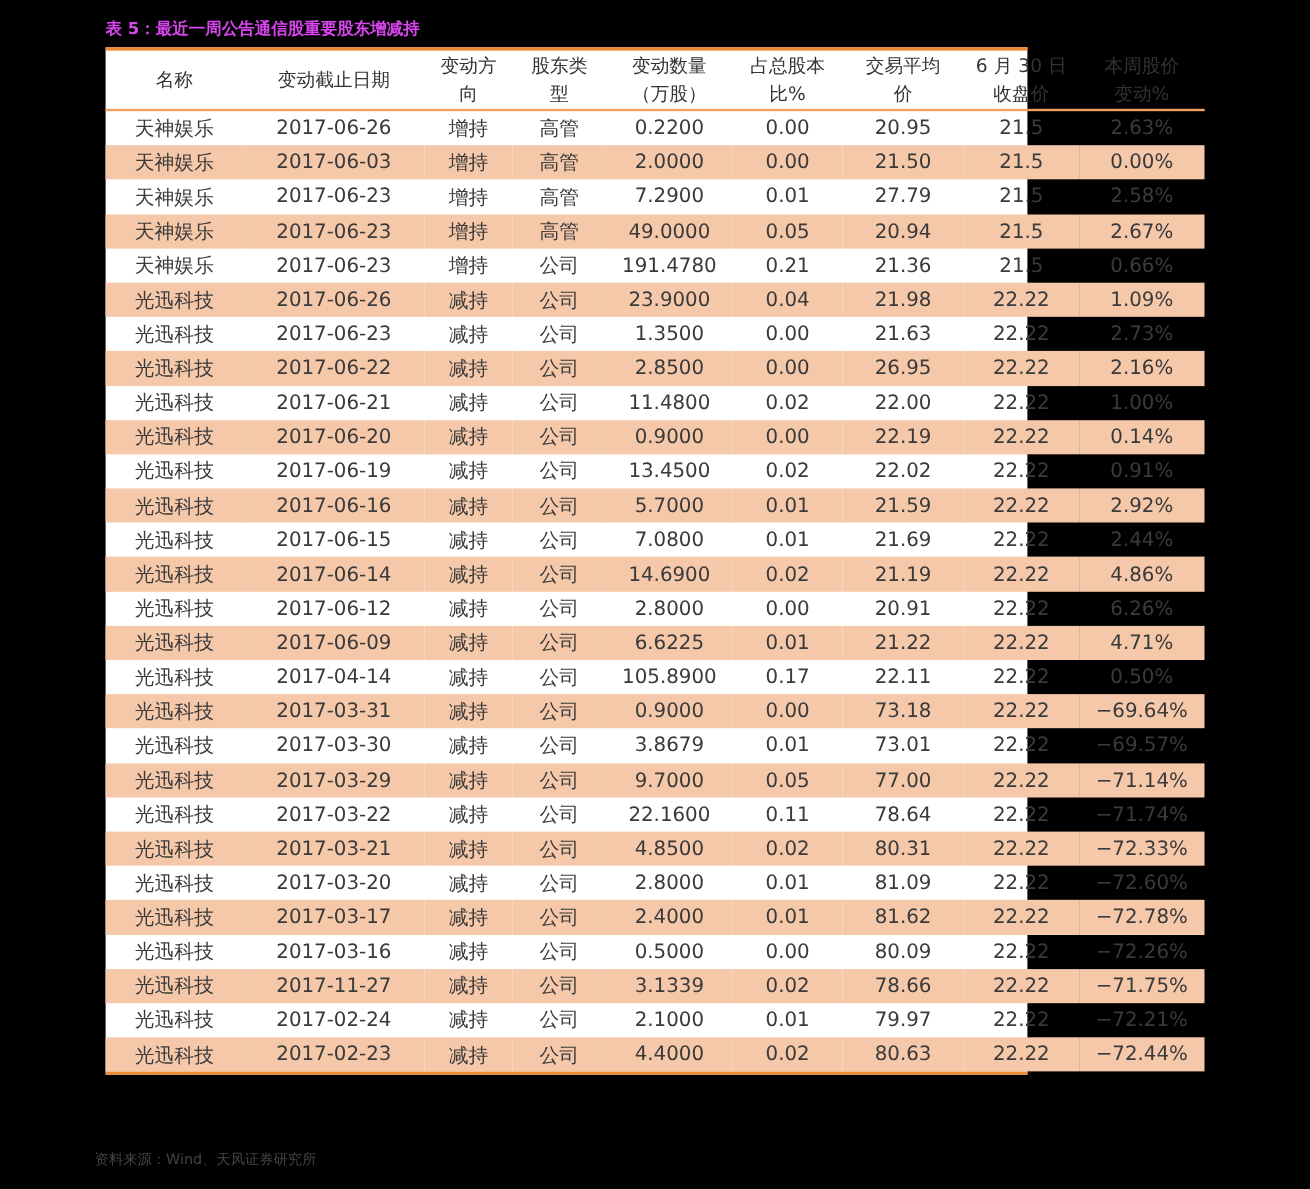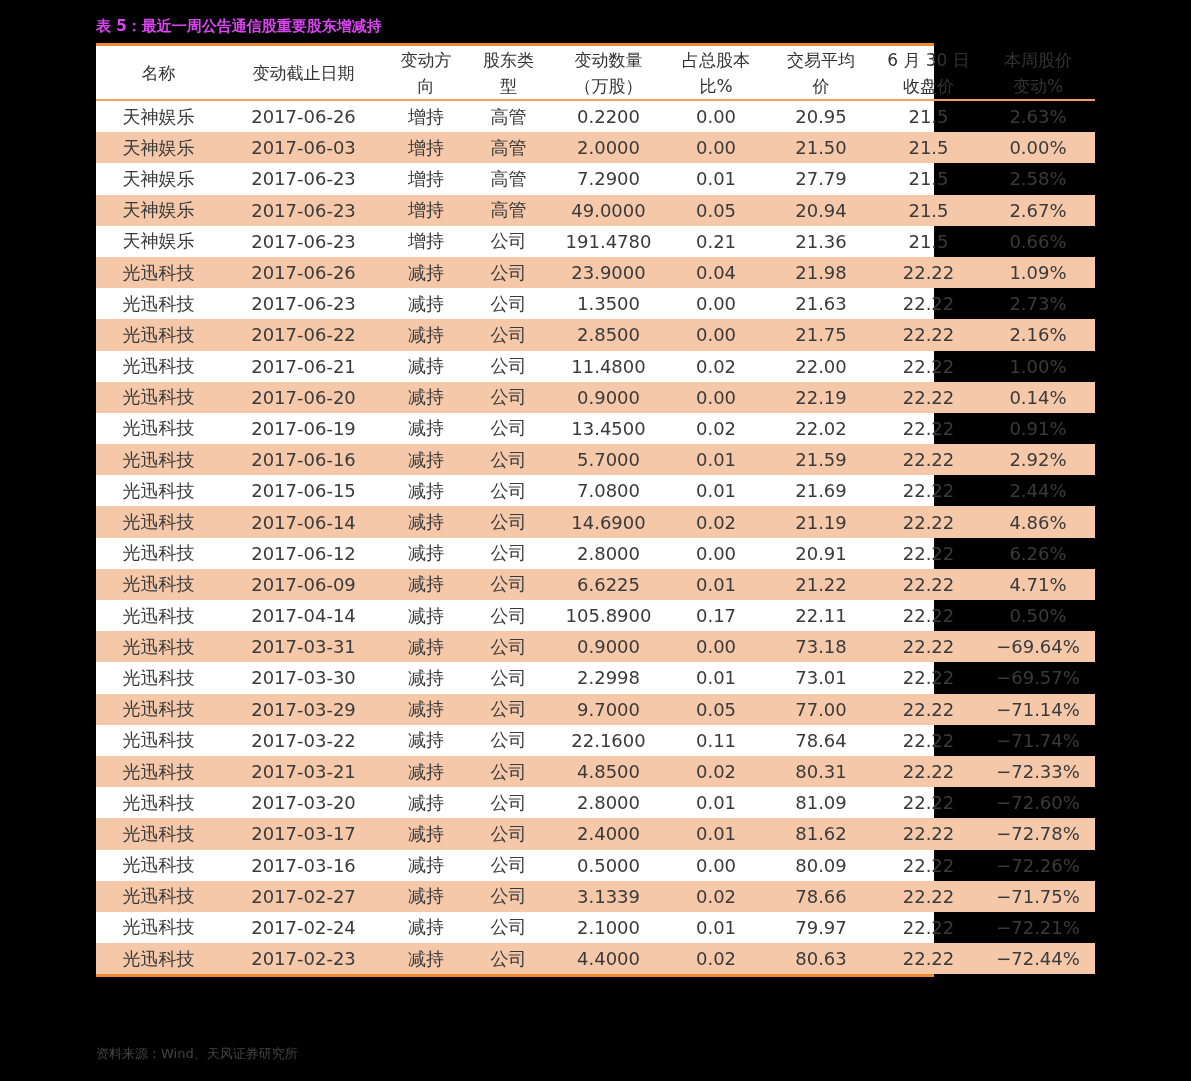--- a/index.html
+++ b/index.html
@@ -23,21 +23,21 @@
     text-align:center; padding:0; vertical-align:middle;
     border-bottom:2px solid #f0a060;
   }
   tbody td {
     height:31.2px; font-size:18px; color:#3a3a3a; text-align:center; padding:0;
     white-space:nowrap;
   }
   tbody tr.alt td { background:#f5c8aa; }
   tbody tr td { border-bottom:0; }
   .source {
-    position:absolute; left:96px; top:1045px; font-size:13px; color:#444444;
+    position:absolute; left:86px; top:1045px; font-size:13px; color:#444444;
   }
 </style>
 </head>
 <body>
 
 <div class="title">表 5：最近一周公告通信股重要股东增减持</div>
 
 <div class="table-wrap">
   <table>
     <colgroup>
@@ -167,21 +167,21 @@
           <td>22.22</td>
           <td>2.73%</td>
         </tr>
         <tr class="alt">
           <td>光迅科技</td>
           <td>2017-06-22</td>
           <td>减持</td>
           <td>公司</td>
           <td>2.8500</td>
           <td>0.00</td>
-          <td>21.75</td>
+          <td>26.95</td>
           <td>22.22</td>
           <td>2.16%</td>
         </tr>
         <tr>
           <td>光迅科技</td>
           <td>2017-06-21</td>
           <td>减持</td>
           <td>公司</td>
           <td>11.4800</td>
           <td>0.02</td>
@@ -286,21 +286,21 @@
           <td>0.00</td>
           <td>73.18</td>
           <td>22.22</td>
           <td>−69.64%</td>
         </tr>
         <tr>
           <td>光迅科技</td>
           <td>2017-03-30</td>
           <td>减持</td>
           <td>公司</td>
-          <td>2.2998</td>
+          <td>3.8679</td>
           <td>0.01</td>
           <td>73.01</td>
           <td>22.22</td>
           <td>−69.57%</td>
         </tr>
         <tr class="alt">
           <td>光迅科技</td>
           <td>2017-03-29</td>
           <td>减持</td>
           <td>公司</td>
@@ -360,21 +360,21 @@
           <td>减持</td>
           <td>公司</td>
           <td>0.5000</td>
           <td>0.00</td>
           <td>80.09</td>
           <td>22.22</td>
           <td>−72.26%</td>
         </tr>
         <tr class="alt">
           <td>光迅科技</td>
-          <td>2017-02-27</td>
+          <td>2017-11-27</td>
           <td>减持</td>
           <td>公司</td>
           <td>3.1339</td>
           <td>0.02</td>
           <td>78.66</td>
           <td>22.22</td>
           <td>−71.75%</td>
         </tr>
         <tr>
           <td>光迅科技</td>

